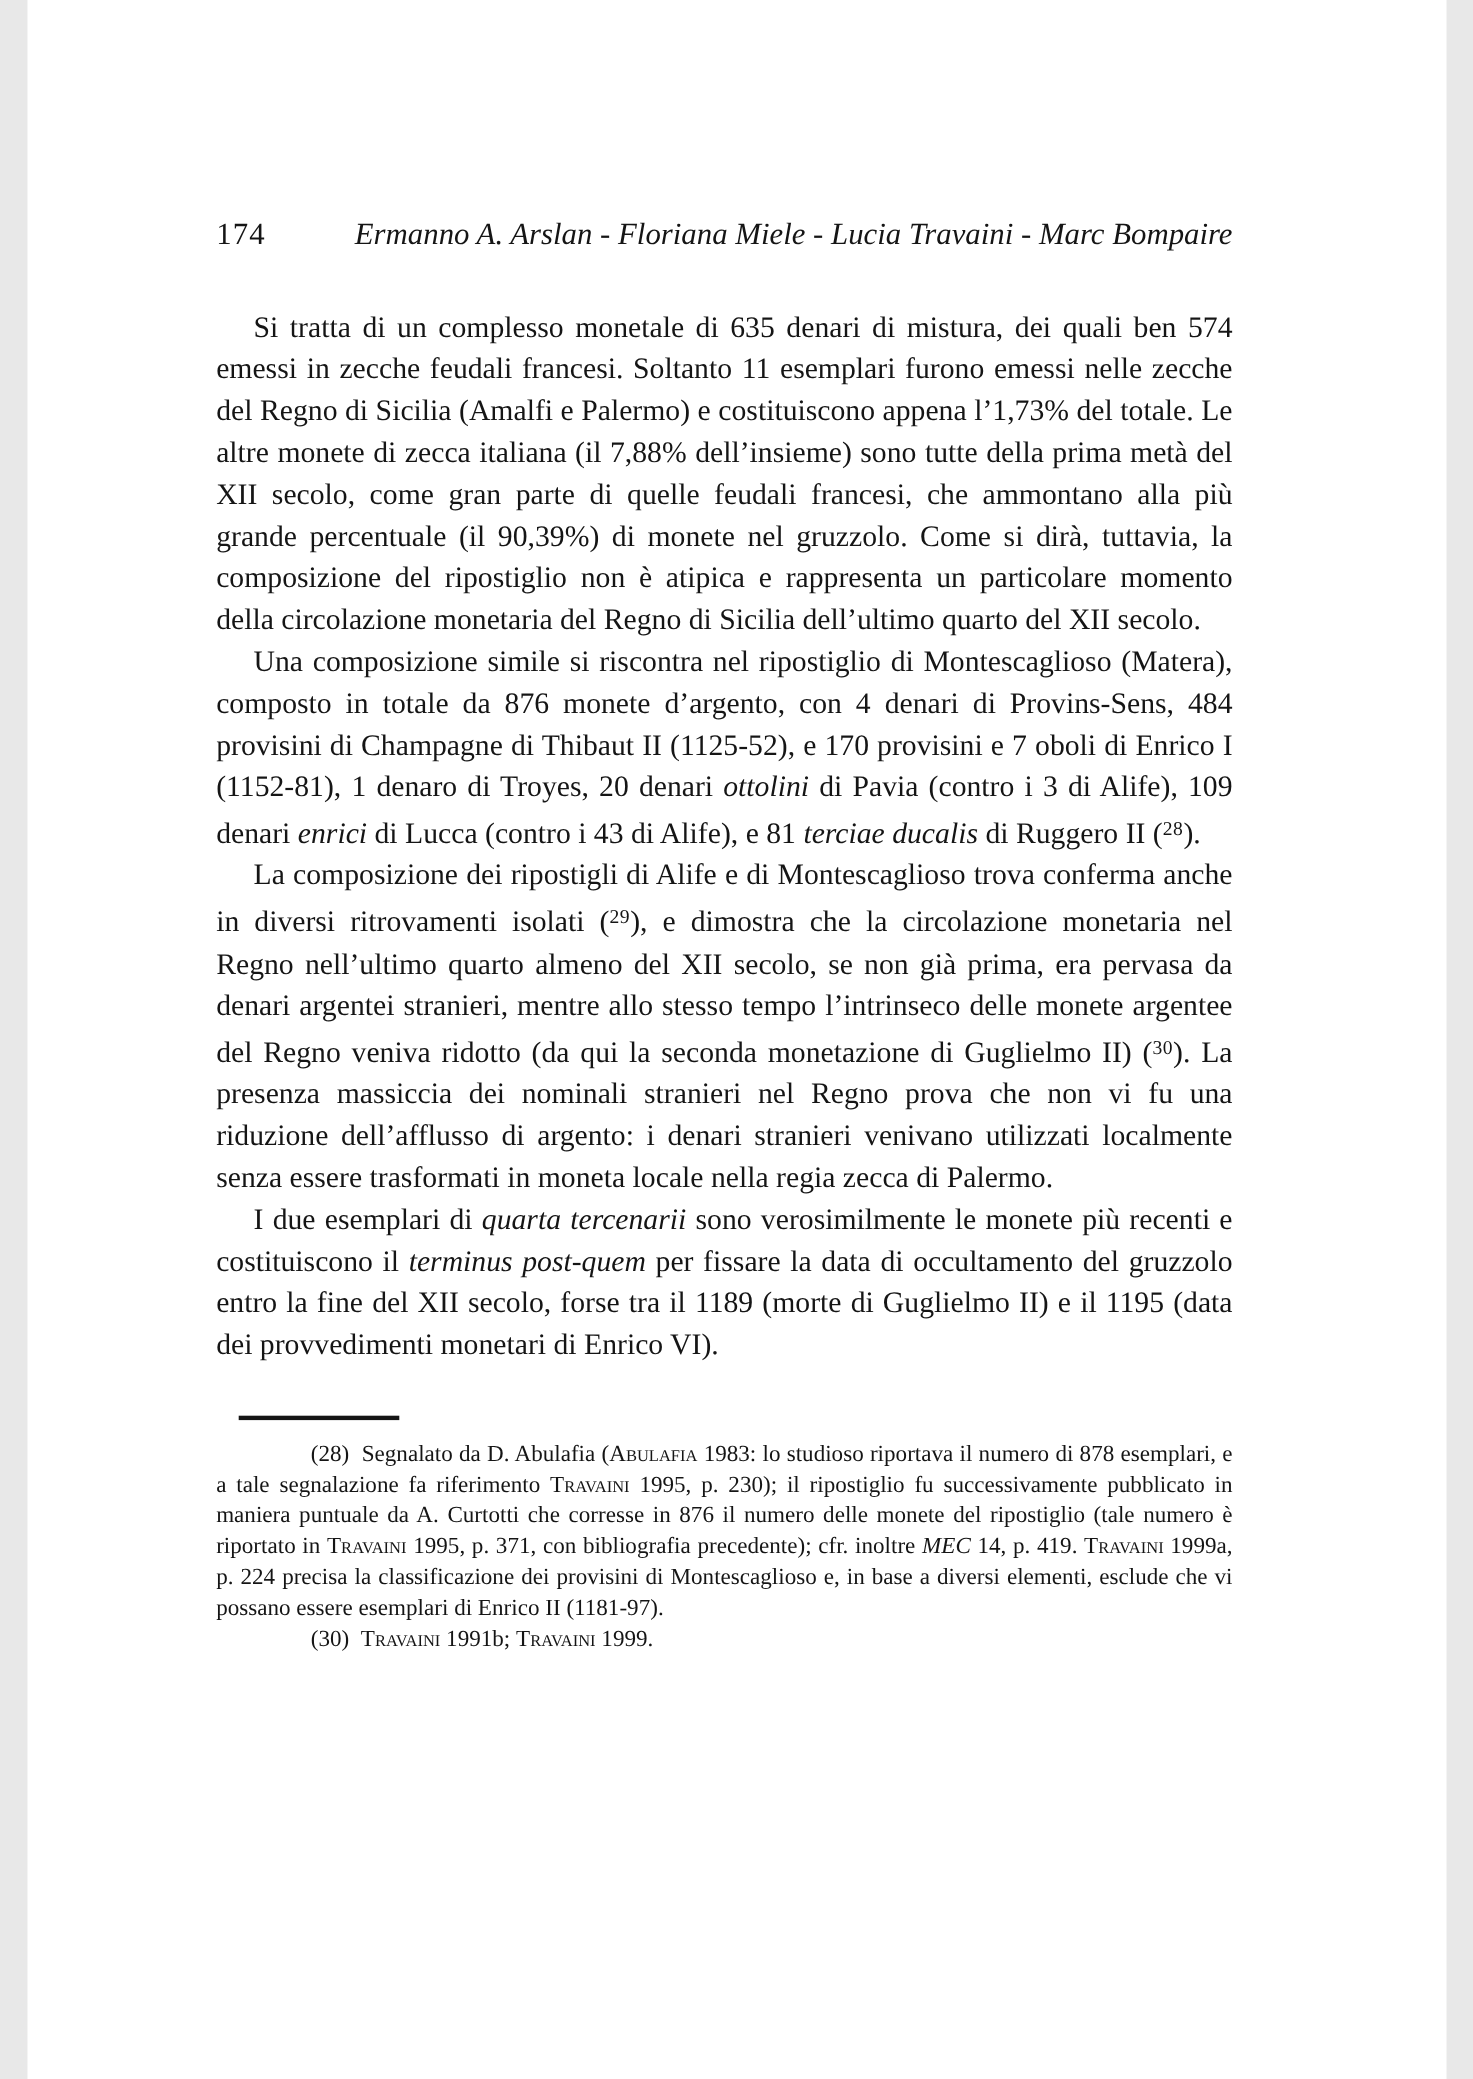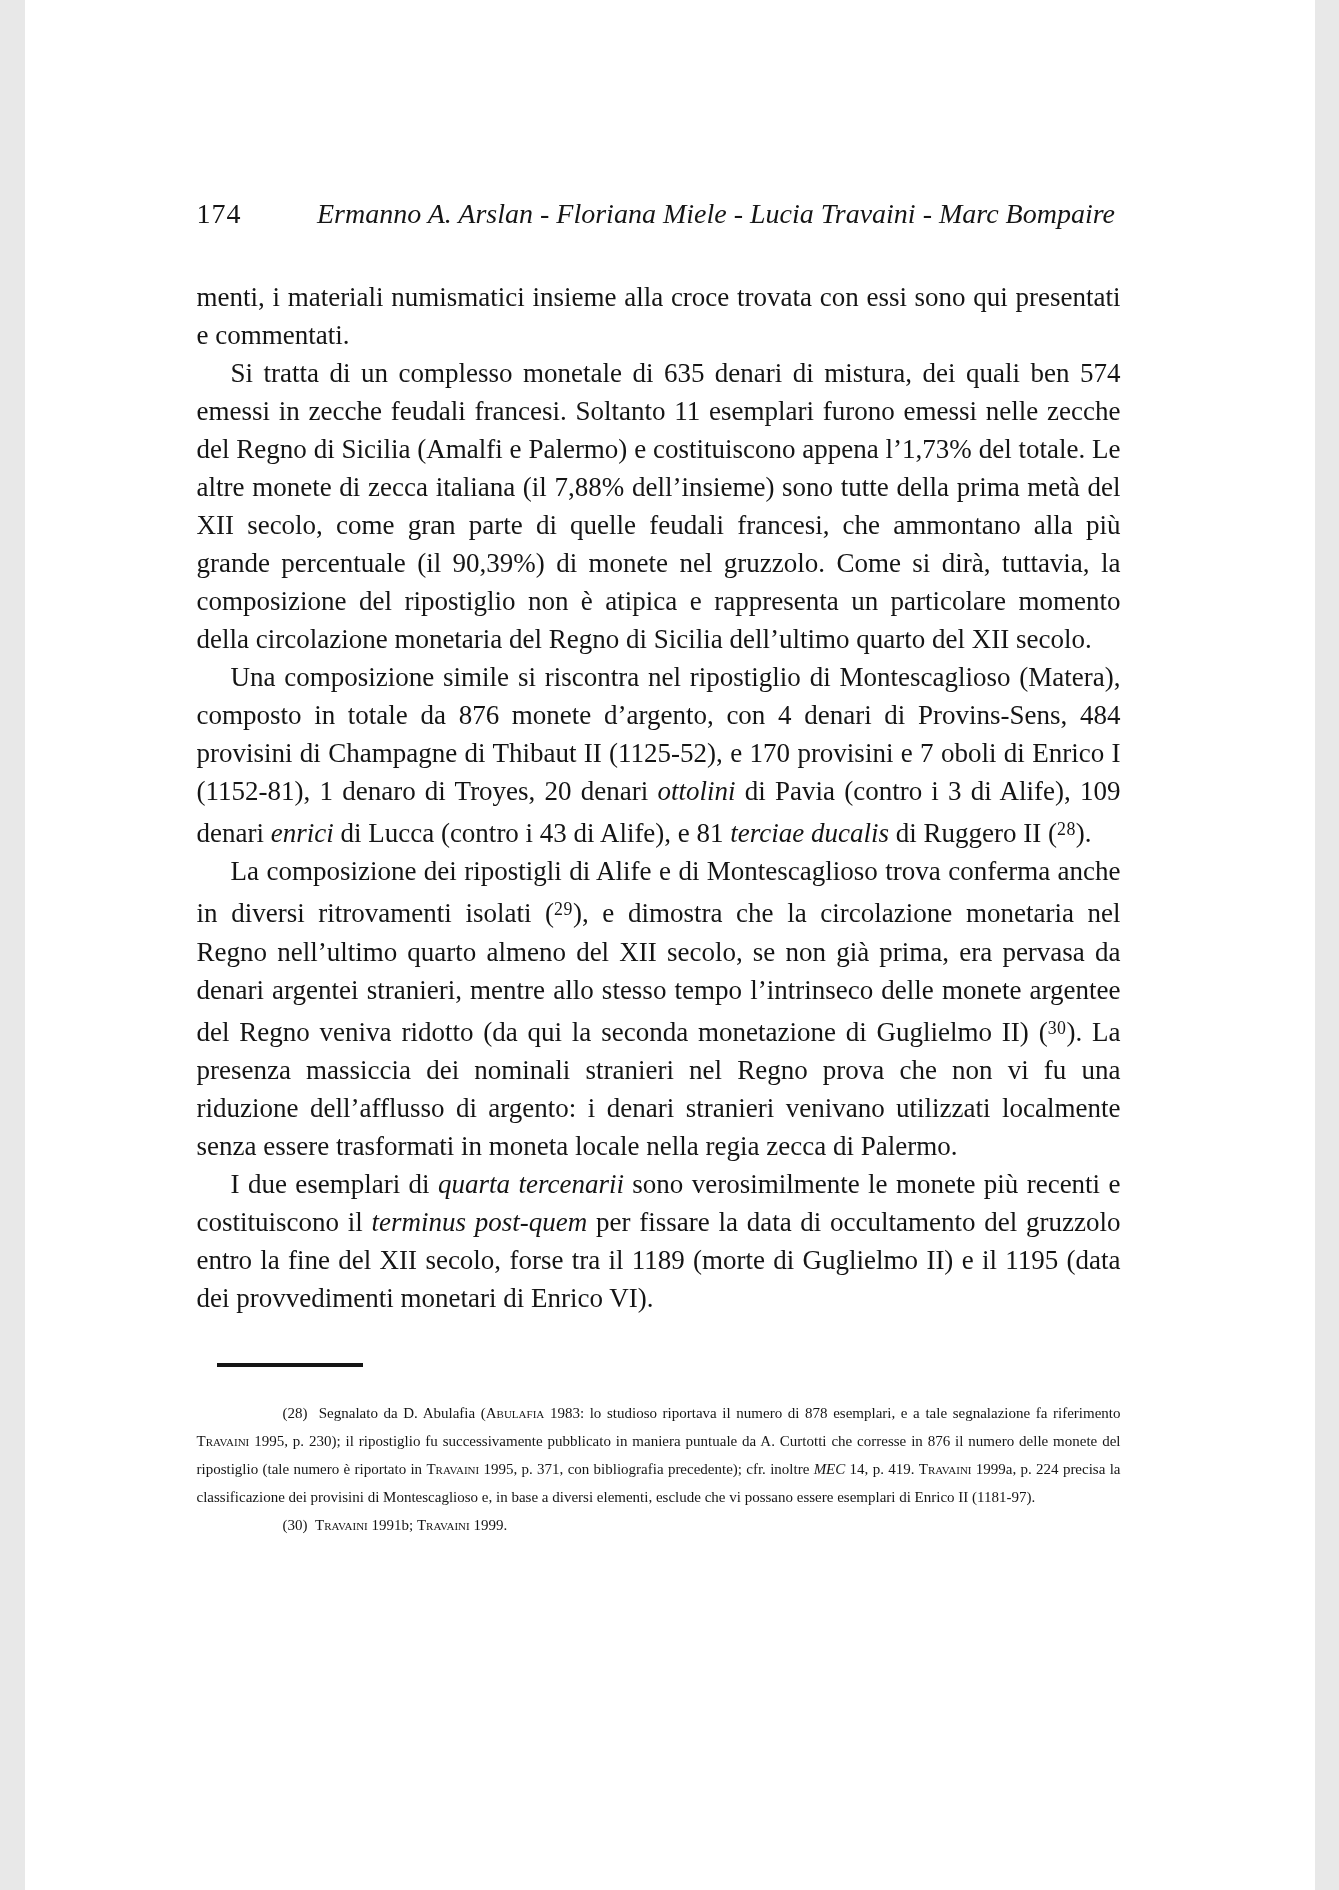--- a/index.html
+++ b/index.html
@@ -21,21 +21,21 @@
     font-size: 28px;
     line-height: 36px;
   }
   .page-number {
     flex: 0 0 auto;
     font-style: normal;
     letter-spacing: 1px;
   }
   .running-head {
     flex: 1 1 auto;
-    text-align: center;
+    text-align: right;
     font-style: italic;
     padding-left: 70px;
   }
   .body-text {
     margin-top: 46px;
     font-size: 27px;
     line-height: 38px;
     text-align: justify;
   }
   .paragraph { text-indent: 34px; }
@@ -47,38 +47,37 @@
     vertical-align: 0.42em;
     letter-spacing: 0.5px;
   }
   .footnote-rule {
     margin-top: 46px;
     margin-left: 20px;
     width: 146px;
     border-top: 4px solid #151515;
   }
   .footnotes {
-    margin-top: 32px;
-    font-size: 15px;
+    margin-top: 16px;
+    font-size: 21px;
     line-height: 28px;
     text-align: justify;
   }
   .footnote { text-indent: 86px; }
 </style>
 </head>
 <body>
 
 <div class="page">
   <header class="running-header">
     <span class="page-number">174</span>
     <span class="running-head">Ermanno A. Arslan - Floriana Miele - Lucia Travaini - Marc Bompaire</span>
   </header>
 
   <main class="body-text">
-      <p class="paragraph no-indent"><span>menti, i materiali numismatici insieme alla croce trovata con essi sono qui presentati e commentati.</span></p>
       <p class="paragraph"><span>Si tratta di un complesso monetale di 635 denari di mistura, dei quali ben 574 emessi in zecche feudali francesi. Soltanto 11 esemplari furono emessi nelle zecche del Regno di Sicilia (Amalfi e Palermo) e costituiscono appena l’1,73% del totale. Le altre monete di zecca italiana (il 7,88% dell’insieme) sono tutte della prima metà del XII secolo, come gran parte di quelle feudali francesi, che ammontano alla più grande percentuale (il 90,39%) di monete nel gruzzolo. Come si dirà, tuttavia, la composizione del ripostiglio non è atipica e rappresenta un particolare momento della circolazione monetaria del Regno di Sicilia dell’ultimo quarto del XII secolo.</span></p>
       <p class="paragraph"><span>Una composizione simile si riscontra nel ripostiglio di Montescaglioso (Matera), composto in totale da 876 monete d’argento, con 4 denari di Provins-Sens, 484 provisini di Champagne di Thibaut II (1125-52), e 170 provisini e 7 oboli di Enrico I (1152-81), 1 denaro di Troyes, 20 denari </span><span class="run-italic">ottolini</span><span> di Pavia (contro i 3 di Alife), 109 denari </span><span class="run-italic">enrici</span><span> di Lucca (contro i 43 di Alife), e 81 </span><span class="run-italic">terciae ducalis</span><span> di Ruggero II (</span><span class="run-sup">28</span><span>).</span></p>
       <p class="paragraph"><span>La composizione dei ripostigli di Alife e di Montescaglioso trova conferma anche in diversi ritrovamenti isolati (</span><span class="run-sup">29</span><span>), e dimostra che la circolazione monetaria nel Regno nell’ultimo quarto almeno del XII secolo, se non già prima, era pervasa da denari argentei stranieri, mentre allo stesso tempo l’intrinseco delle monete argentee del Regno veniva ridotto (da qui la seconda monetazione di Guglielmo II) (</span><span class="run-sup">30</span><span>). La presenza massiccia dei nominali stranieri nel Regno prova che non vi fu una riduzione dell’afflusso di argento: i denari stranieri venivano utilizzati localmente senza essere trasformati in moneta locale nella regia zecca di Palermo.</span></p>
       <p class="paragraph"><span>I due esemplari di </span><span class="run-italic">quarta tercenarii</span><span> sono verosimilmente le monete più recenti e costituiscono il </span><span class="run-italic">terminus post-quem</span><span> per fissare la data di occultamento del gruzzolo entro la fine del XII secolo, forse tra il 1189 (morte di Guglielmo II) e il 1195 (data dei provvedimenti monetari di Enrico VI).</span></p>
     </main>
 
   <div class="footnote-rule"></div>
 
   <section class="footnotes">
       <p class="footnote"><span>(28)&nbsp; Segnalato da D. Abulafia (</span><span class="run-sc">Abulafia</span><span> 1983: lo studioso riportava il numero di 878 esemplari, e a tale segnalazione fa riferimento </span><span class="run-sc">Travaini</span><span> 1995, p. 230); il ripostiglio fu successivamente pubblicato in maniera puntuale da A. Curtotti che corresse in 876 il numero delle monete del ripostiglio (tale numero è riportato in </span><span class="run-sc">Travaini</span><span> 1995, p. 371, con bibliografia precedente); cfr. inoltre </span><span class="run-italic">MEC</span><span> 14, p. 419. </span><span class="run-sc">Travaini</span><span> 1999a, p. 224 precisa la classificazione dei provisini di Montescaglioso e, in base a diversi elementi, esclude che vi possano essere esemplari di Enrico II (1181-97).</span></p>

